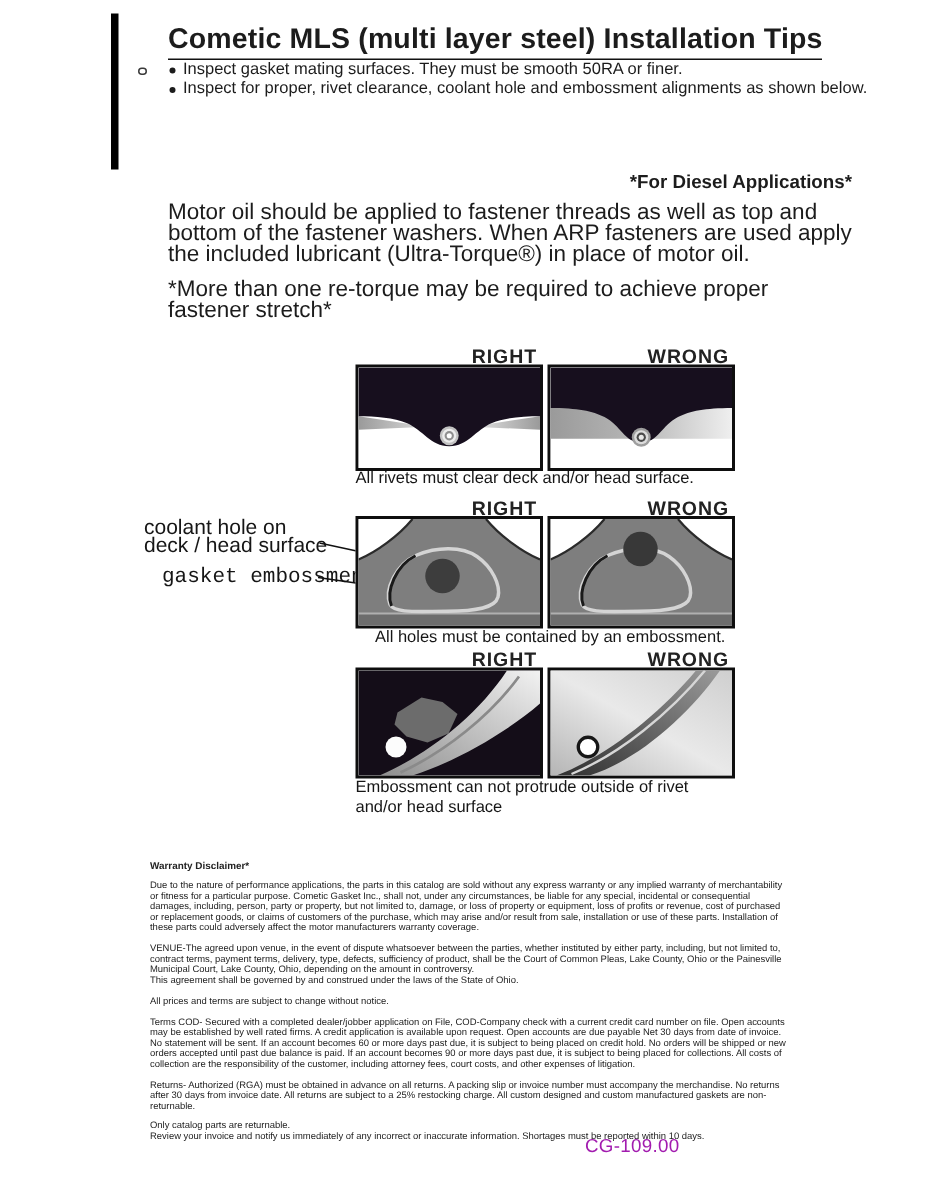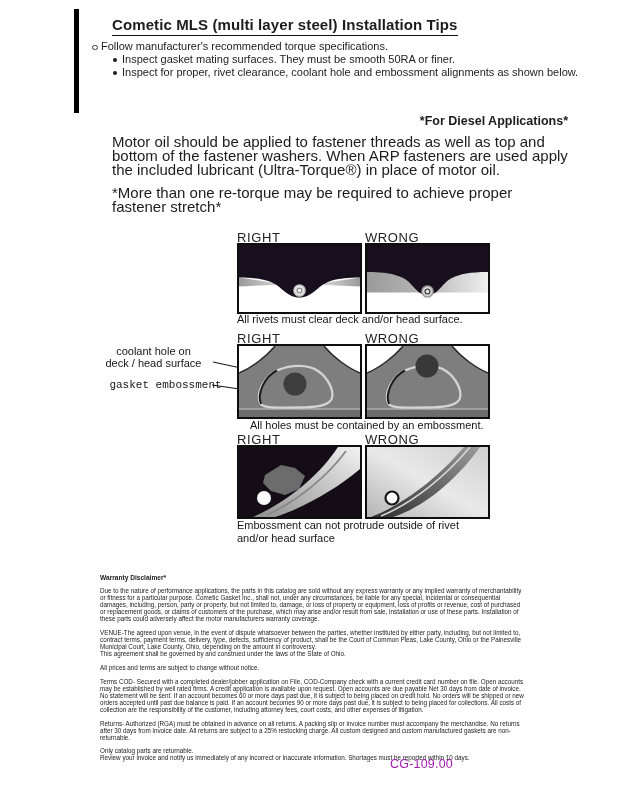--- a/index.html
+++ b/index.html
@@ -5,55 +5,55 @@
   html,body{margin:0;padding:0;}
   body{
     width:618px;height:800px;position:relative;background:#ffffff;
     font-family:"Liberation Sans", sans-serif;color:#1c1c1c;overflow:hidden;
     -webkit-font-smoothing:antialiased;
   }
   .abs{position:absolute;}
   
   .left-bar{left:74px;top:9px;width:5px;height:104px;background:#000;}
   
-  .title{left:112px;top:16px;font-size:15px;font-weight:bold;letter-spacing:.1px;}
+  .title{left:112px;top:16px;font-size:19px;font-weight:bold;letter-spacing:.1px;}
   .title span{border-bottom:1.6px solid #111;padding-bottom:1.5px;}
   
   .bullets{left:92px;top:40px;font-size:11px;line-height:13.2px;}
   .b-item{position:relative;padding-left:9px;white-space:nowrap;}
   .b-item .mark{position:absolute;left:0;top:4.6px;width:3.6px;height:3.6px;border:1px solid #3a3a3a;border-radius:50%;background:#fff;}
   .sub{margin-left:21px;}
   .sub .mark{border:none;background:#1c1c1c;width:4.2px;height:4.2px;top:4.8px;}
   
   .diesel{left:112px;top:114px;width:456px;}
   .diesel h2{margin:0 0 7px 0;font-size:12.5px;font-weight:bold;text-align:right;}
   .diesel p{margin:0 0 8px 0;font-size:15px;line-height:14.2px;}
   
-  .dlabel{width:121px;text-align:left;font-size:13px;font-weight:normal;letter-spacing:.6px;color:#222;}
+  .dlabel{width:121px;text-align:right;font-size:13px;font-weight:bold;letter-spacing:.6px;color:#222;}
   .caption{font-size:11px;line-height:13px;color:#161616;white-space:nowrap;}
   .dbox{width:121px;border:2px solid #0e0e0e;background:#fff;line-height:0;}
-  .ann-label{font-size:11px;line-height:12px;text-align:center;color:#161616;white-space:nowrap;}
+  .ann-label{font-size:14px;line-height:12px;text-align:left;color:#161616;white-space:nowrap;}
   
   .legal{left:100px;top:574px;width:426px;font-size:6.3px;line-height:7.1px;color:#222;}
   .legal h3{margin:0 0 6px 0;font-size:6.6px;}
   .legal p{margin:0 0 6.5px 0;}
   .legal p.tight{margin-bottom:0;}
   .footer-code{left:390px;top:757px;font-size:12.5px;color:#a21caf;letter-spacing:.2px;}
 </style>
 </head>
 <body>
 
 <div class="abs left-bar"></div>
 
 <div class="abs title">
   <span>Cometic MLS (multi layer steel) Installation Tips</span>
 </div>
 
 <div class="abs bullets">
-  <div class="b-item"><span class="mark"></span><span>Follow manufacturer's recommended torque specifications.</span></div>
+  <div class="b-item"><span class="mark"></span></div>
   <div class="b-item sub"><span class="mark"></span><span>Inspect gasket mating surfaces.  They must be smooth 50RA or finer.</span></div>
   <div class="b-item sub"><span class="mark"></span><span>Inspect for proper, rivet clearance, coolant hole and embossment alignments as shown below.</span></div>
 </div>
 
 <div class="abs diesel">
   <h2>*For Diesel Applications*</h2>
   <p>Motor oil should be applied to fastener threads as well as top and bottom of the fastener washers. When ARP fasteners are used apply the included lubricant (Ultra-Torque®) in place of motor oil.</p>
   <p>*More than one re-torque may be required to achieve proper fastener stretch*</p>
 </div>
 

